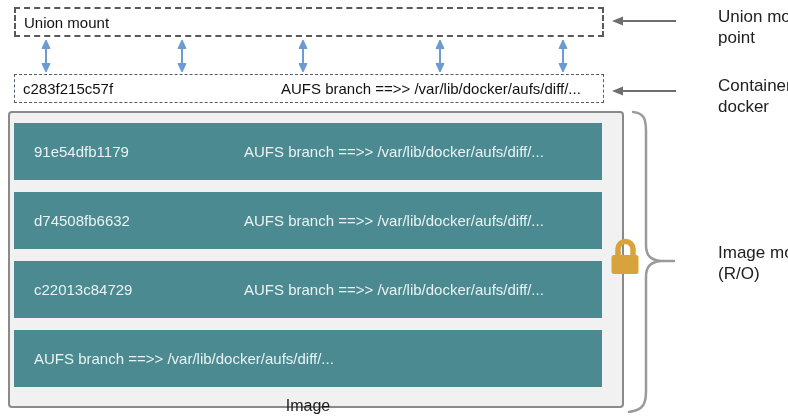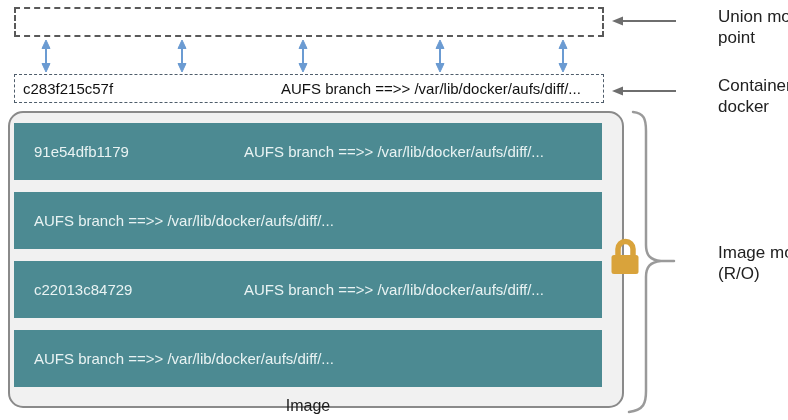--- a/index.html
+++ b/index.html
@@ -51,21 +51,21 @@
   .overlay { position: absolute; }
   
   .image-box {
     position: absolute;
     left: 8px;
     top: 111px;
     width: 616px;
     height: 297px;
     background: #f1f1f1;
     border: 2px solid #8a8a8a;
-    border-radius: 15px;
+    border-radius: 4px;
     padding: 10px 21px 0 4px;
   }
   .layer-row {
     display: flex;
     align-items: center;
     width: 588px;
     height: 57px;
     margin-bottom: 12px;
     background: #4c8a92;
     padding-left: 20px;
@@ -101,20 +101,21 @@
   .ann-union { top: 6px; }
   .ann-container { top: 75px; }
   .ann-image { top: 242px; }
 </style>
 </head>
 <body>
 
 <div class="stage">
 
   <div class="dash-box top-box">
+    <span class="row-label">Union mount</span>
   </div>
 
   <svg class="overlay" style="left:0;top:38px;" width="630" height="36">
     <g stroke="#6b9bd2" fill="#6b9bd2">
       <g>
         <line x1="46" y1="10" x2="46" y2="26" stroke-width="2"></line>
         <polygon points="46,2 42,10.5 50,10.5"></polygon>
         <polygon points="46,34 42,25.5 50,25.5"></polygon>
       </g>
       <g>
@@ -144,20 +145,21 @@
     <span class="row-label">c283f215c57f</span>
     <span class="row-branch">AUFS branch ==&gt;&gt; /var/lib/docker/aufs/diff/...</span>
   </div>
 
   <div class="image-box">
     <div class="layer-row">
       <span class="layer-id">91e54dfb1179</span>
       <span class="layer-branch">AUFS branch ==&gt;&gt; /var/lib/docker/aufs/diff/...</span>
     </div>
     <div class="layer-row">
+      <span class="layer-id">d74508fb6632</span>
       <span class="layer-branch">AUFS branch ==&gt;&gt; /var/lib/docker/aufs/diff/...</span>
     </div>
     <div class="layer-row">
       <span class="layer-id">c22013c84729</span>
       <span class="layer-branch">AUFS branch ==&gt;&gt; /var/lib/docker/aufs/diff/...</span>
     </div>
     <div class="layer-row">
       <span class="layer-branch">AUFS branch ==&gt;&gt; /var/lib/docker/aufs/diff/...</span>
     </div>
     <div class="image-caption">Image</div>

